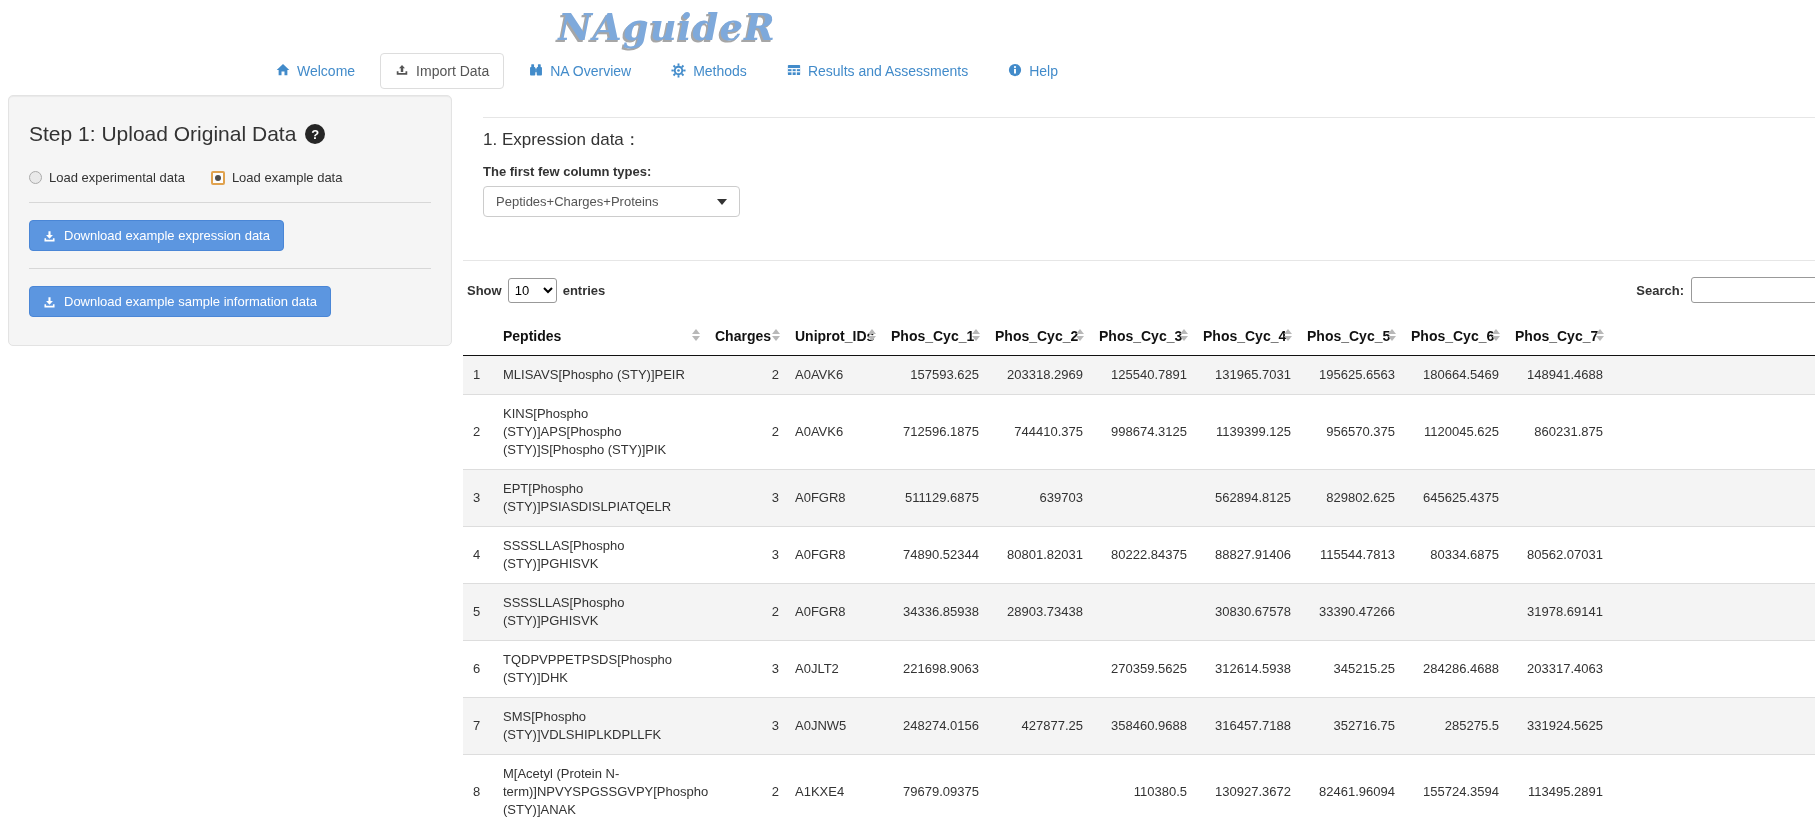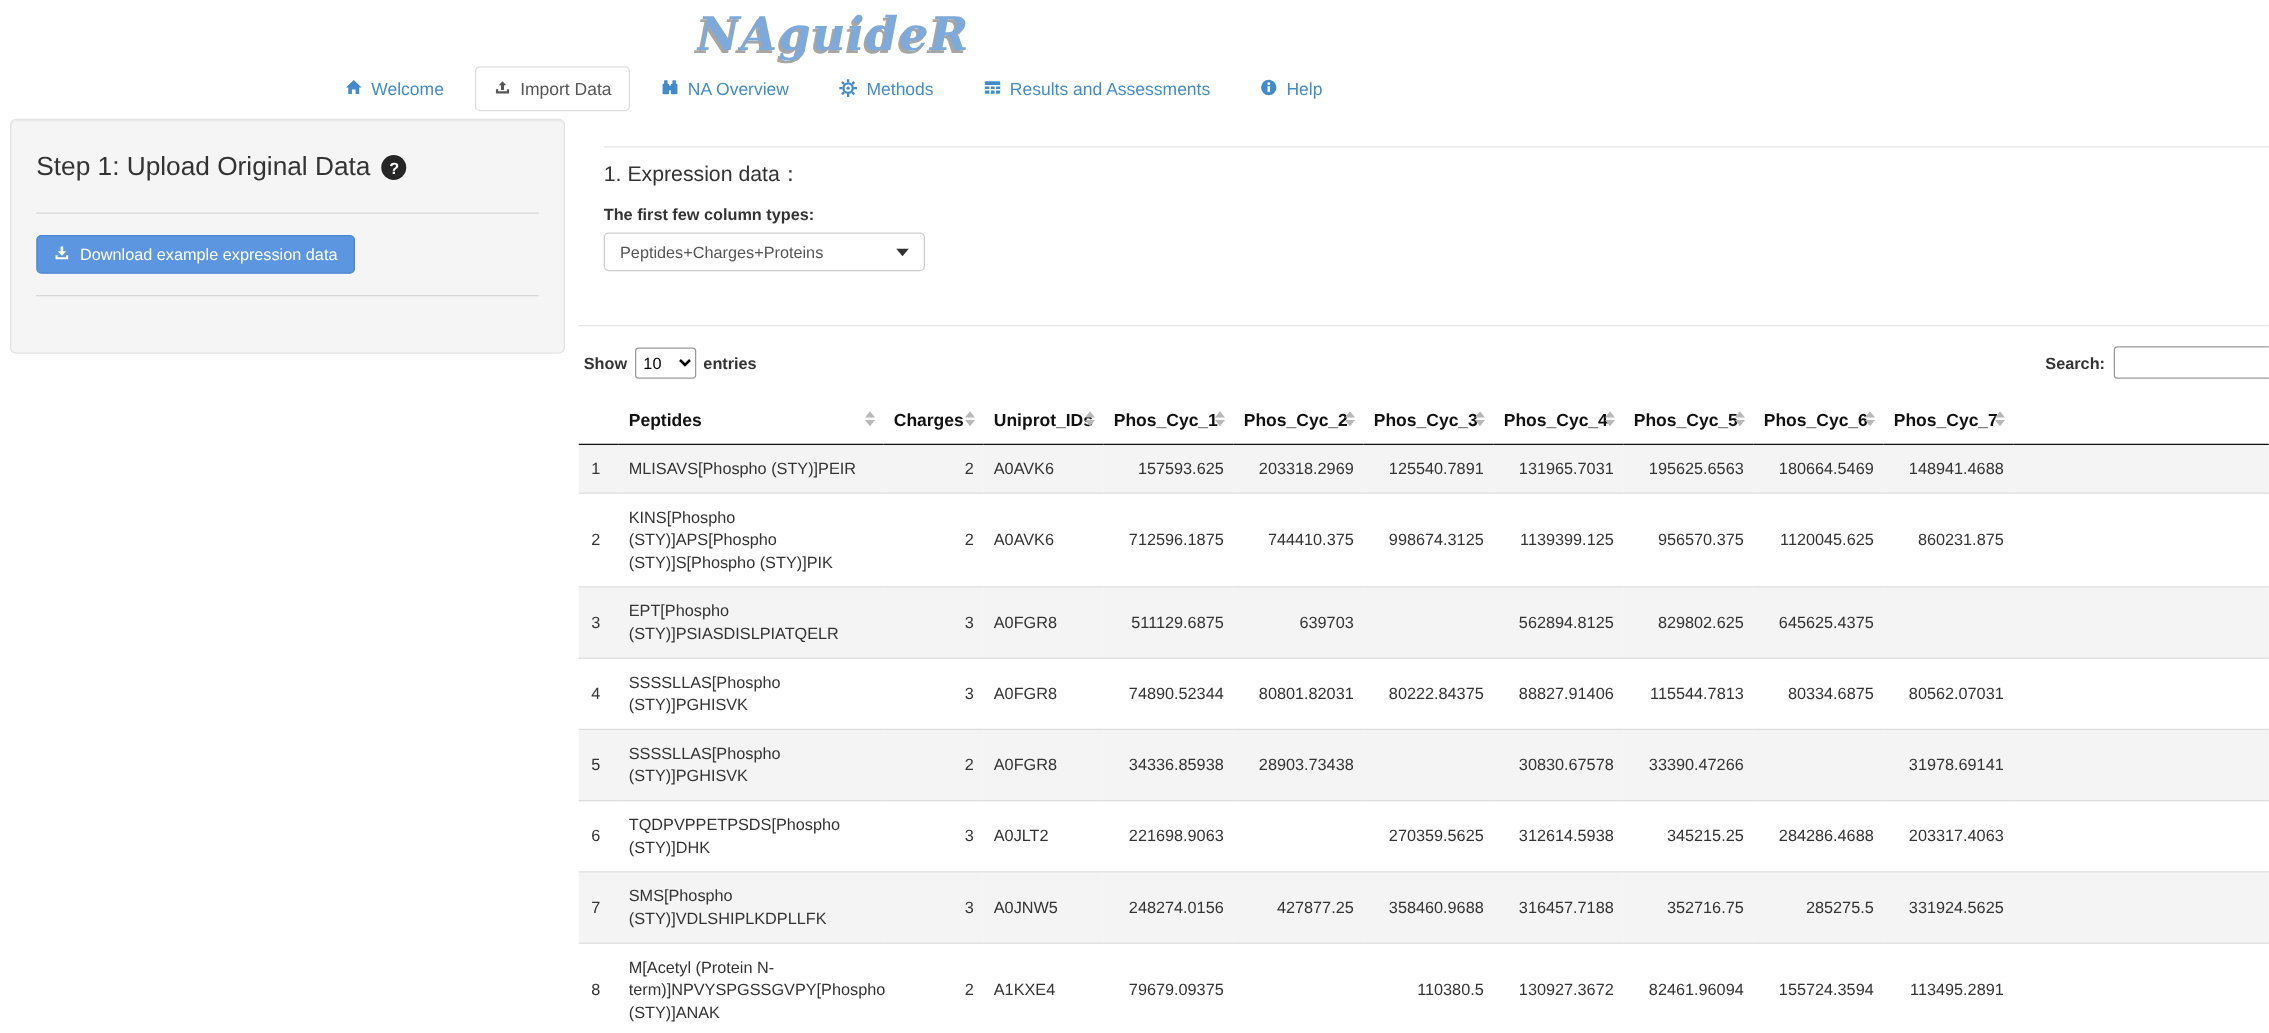--- a/index.html
+++ b/index.html
@@ -46,21 +46,21 @@
     width: 13px; height: 13px; border-radius: 50%;
     border: 1px solid #ababab; background: #e9e9e9; flex: none;
   }
   .radio-on {
     width: 14px; height: 14px; border: 2px solid #e0a24e; border-radius: 2px; background: #fdfdfd;
     display: inline-flex; align-items: center; justify-content: center; flex: none;
   }
   .radio-on::after { content: ""; width: 6px; height: 6px; border-radius: 50%; background: #4d4d4d; }
   .sidebar hr { border: none; border-top: 1px solid #d7d7d7; margin: 17px 0; }
   .dl-btn {
-    display: inline-flex; align-items: flex-start; gap: 8px;
+    display: inline-flex; align-items: flex-end; gap: 8px;
     background: var(--button-blue, #5c96e0); border: 1px solid #4a86d6; color: #fff;
     font-size: 13px; padding: 7px 13px; border-radius: 4px; cursor: pointer;
     font-family: "Liberation Sans", sans-serif;
   }
   .dl-btn svg { display: block; }
 
   
   .main { position: absolute; left: 463px; top: 95px; width: 1410px; }
   .main .inset { margin-left: 20px; }
   hr.main-hr { border: none; border-top: 1px solid #e6e6e6; }
@@ -184,35 +184,54 @@
     </div>
   </div>
 </div>
 
 <div class="sidebar">
   <div class="sidebar-title">
     <span>Step 1: Upload Original Data</span>
     <span class="q-circle">?</span>
   </div>
 
+  <div class="radio-row">
+    <label class="radio-opt">
+      <span class="radio-off"></span>
+      <span>Load experimental data</span>
+    </label>
+    <label class="radio-opt">
+      <span class="radio-on"></span>
+      <span>Load example data</span>
+    </label>
+  </div>
 
   <hr>
 
   <button class="dl-btn">
     <span>
       <svg width="13" height="13" viewBox="0 0 16 16" fill="#fff">
           <path d="M6.7 1.5 h2.6 v4.7 h2.9 L8 10.7 3.8 6.2 h2.9 Z"></path>
           <path d="M1.8 10 v4 h12.4 v-4 h-2 v2.1 H3.8 V10 Z"></path>
         </svg>
     </span>
     <span>Download example expression data</span>
   </button>
 
   <hr>
 
+  <button class="dl-btn">
+    <span>
+      <svg width="13" height="13" viewBox="0 0 16 16" fill="#fff">
+          <path d="M6.7 1.5 h2.6 v4.7 h2.9 L8 10.7 3.8 6.2 h2.9 Z"></path>
+          <path d="M1.8 10 v4 h12.4 v-4 h-2 v2.1 H3.8 V10 Z"></path>
+        </svg>
+    </span>
+    <span>Download example sample information data</span>
+  </button>
 </div>
 
 <div class="main">
   <hr class="main-hr hr1 inset">
 
   <div class="inset">
     <div class="section-title">1. Expression data：</div>
     <div class="ctl-label">The first few column types:</div>
     <div class="select-box">
       <span>Peptides+Charges+Proteins</span>

